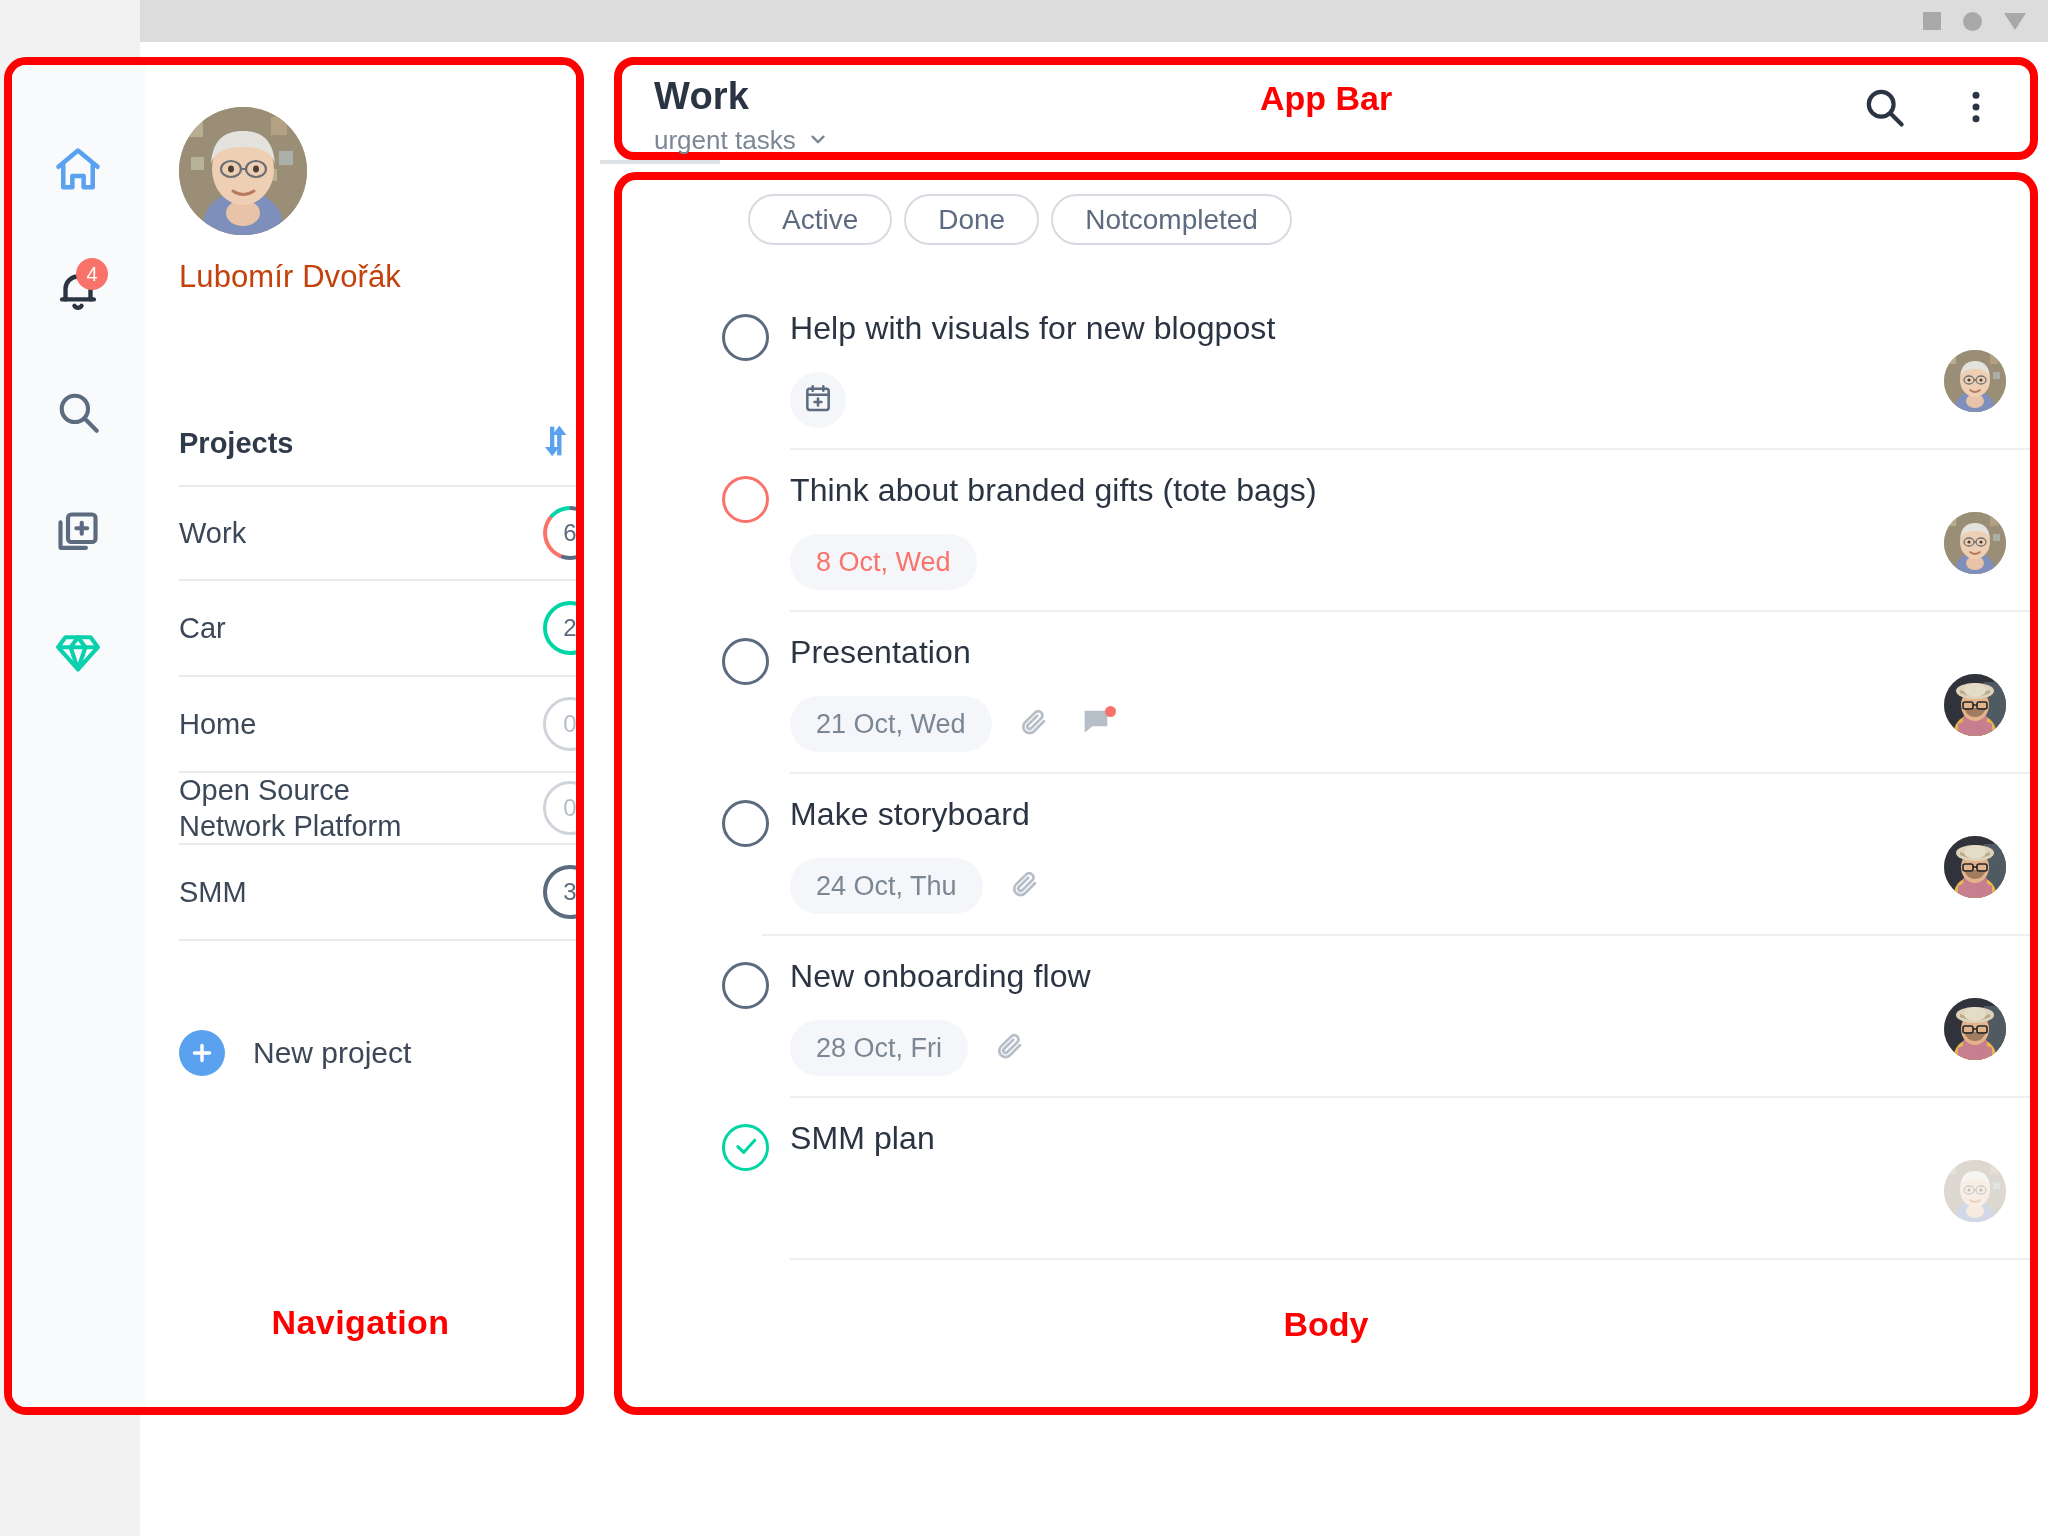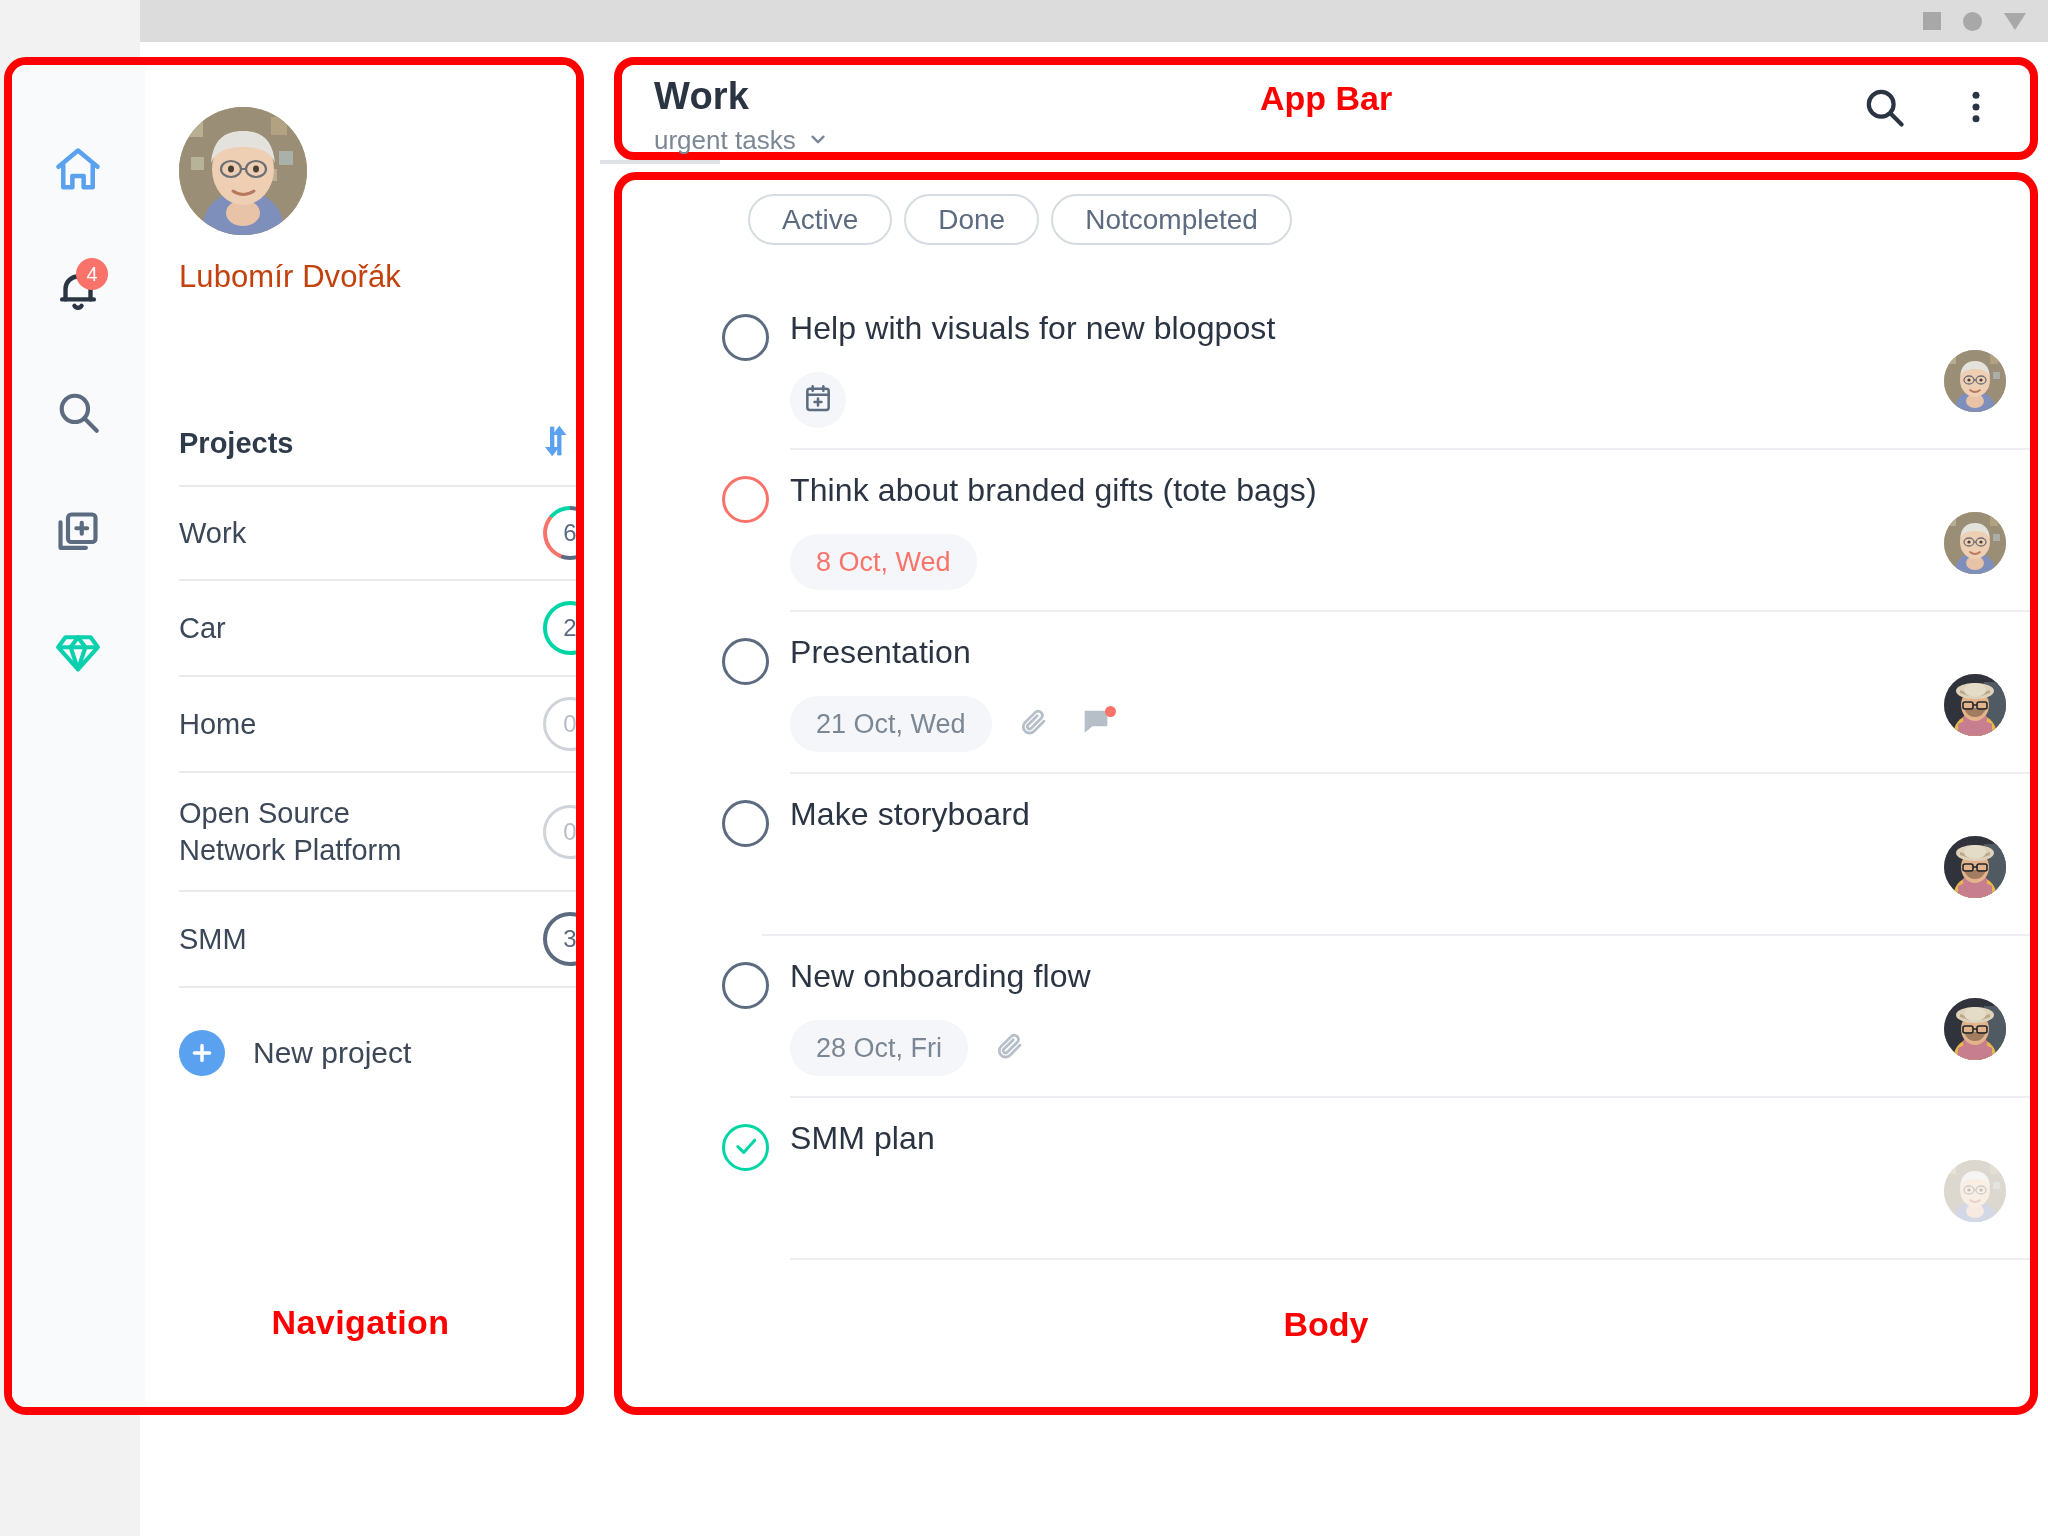--- a/index.html
+++ b/index.html
@@ -91,21 +91,21 @@
   #projects-list {
     position: absolute; left: 34px; top: 420px; width: 420px;
   }
   .project-row {
     position: relative;
     height: 96px;
     display: flex; align-items: center; justify-content: space-between;
     border-bottom: 2px solid #e8eaed;
     padding-right: 2px;
   }
-  .project-row.tall { height: 119px; gap: 28px; }
+  .project-row.tall { height: 72px; gap: 28px; }
   .project-row:first-child { border-top: 2px solid #e8eaed; }
   .project-name { font-size: 29px; color: #3c4858; line-height: 1.25; }
   .badge {
     width: 54px; height: 54px; border-radius: 50%;
     display: flex; align-items: center; justify-content: center;
     font-size: 24px; flex: none;
   }
   .badge.multi {
     border: none;
     background:
@@ -534,20 +534,30 @@
           <rect x="33" y="28" width="10" height="7" rx="2" fill="none" stroke="#22252b" stroke-width="1.6"></rect>
           <path d="M29 31h4" stroke="#22252b" stroke-width="1.6"></path>
         </svg>
       </div>
       <div class="task-divider"></div>
     </div>
 
     <div class="task-row">
       <div class="task-checkbox"></div>
       <div class="task-title">Make storyboard</div>
+      <div class="task-meta">
+        <div class="date-chip">24 Oct, Thu</div>
+        <div class="meta-icon">
+          <span>
+            <svg width="34" height="34" viewBox="0 0 24 24" fill="none" stroke="#b6bec8" stroke-width="1.9" stroke-linecap="round" stroke-linejoin="round">
+              <path d="M19 11.5 12 18.5a4.4 4.4 0 0 1-6.3-6.2l7.4-7.3a3 3 0 0 1 4.2 4.2L10 16.4a1.6 1.6 0 0 1-2.3-2.3l6.6-6.5"></path>
+            </svg>
+          </span>
+        </div>
+      </div>
       <div class="task-avatar">
         <svg width="62" height="62" viewBox="0 0 62 62">
           <rect width="62" height="62" fill="#30333c"></rect>
           <rect x="40" y="8" width="22" height="54" fill="#5d6b74" opacity=".7"></rect>
           <ellipse cx="31" cy="58" rx="21" ry="18" fill="#e8b94a"></ellipse>
           <path d="M14 50q17-9 34 0v14H14z" fill="#c77e8e"></path>
           <ellipse cx="31" cy="45" rx="12" ry="9" fill="#c77e8e"></ellipse>
           <ellipse cx="31" cy="31" rx="14" ry="16" fill="#e3b48c"></ellipse>
           <path d="M20 34q3 9 11 9t11-9" fill="#6b4f3a" opacity=".55"></path>
           <ellipse cx="31" cy="17" rx="19" ry="8" fill="#ded2bb"></ellipse>

